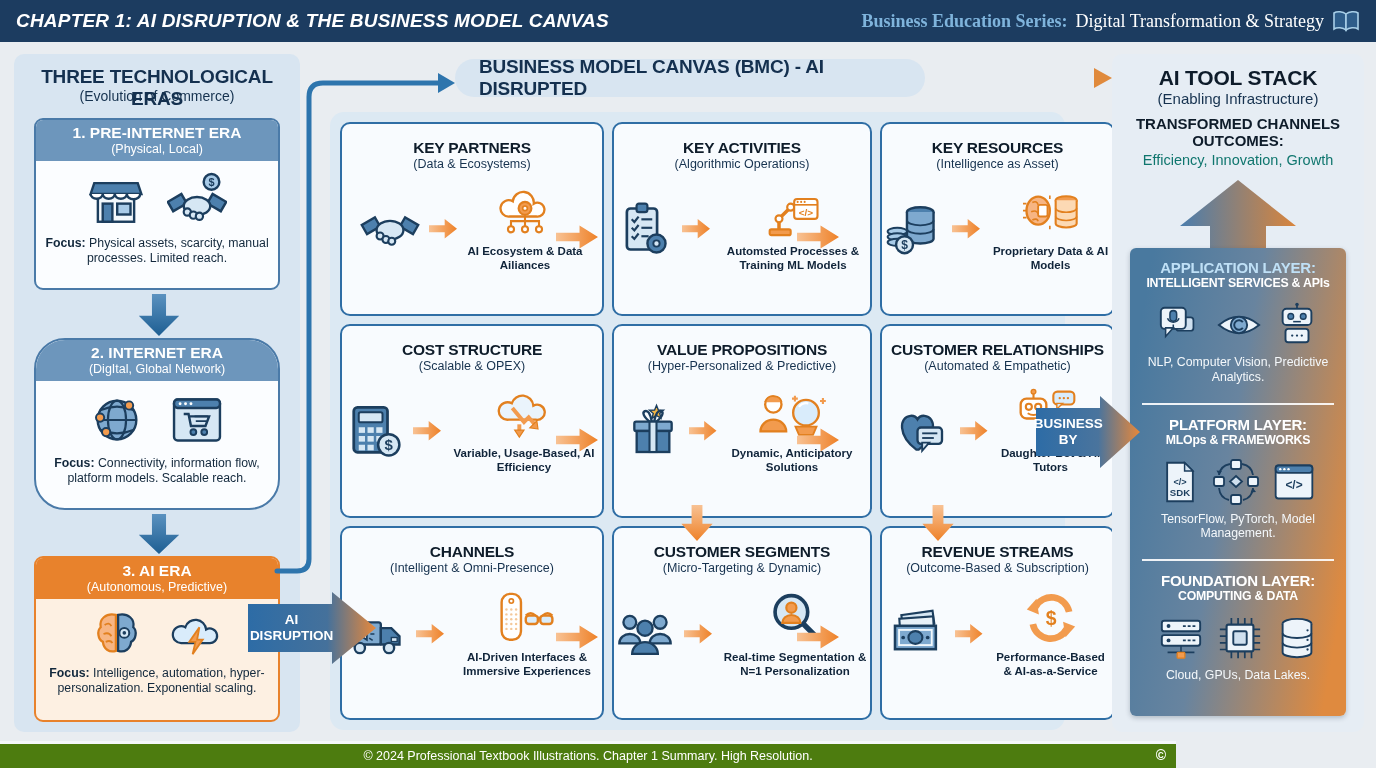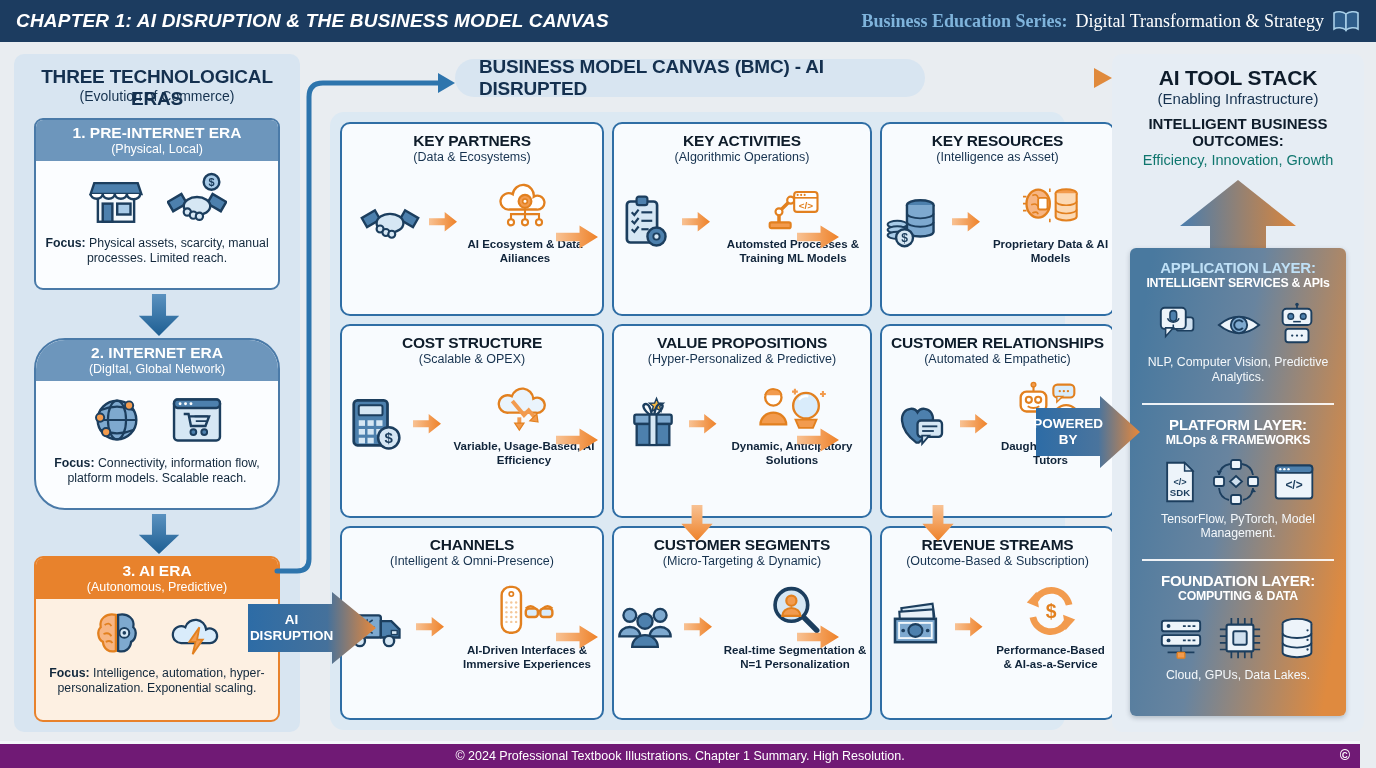--- a/index.html
+++ b/index.html
@@ -6,21 +6,21 @@
   .stage{position:relative;width:1376px;height:768px;background:#e9edf1;font-family:"Liberation Sans",sans-serif;overflow:hidden;}
 
   
   .topbar{position:absolute;left:0;top:0;width:1376px;height:42px;background:#1c3c60;display:flex;align-items:center;padding:0 16px;box-sizing:border-box;z-index:6;}
   .topbar .maintitle{color:#fff;font-weight:bold;font-size:19px;letter-spacing:.2px;font-style:italic;}
   .topbar .right{margin-left:auto;display:flex;align-items:center;gap:8px;font-size:18px;font-family:Liberation Serif, serif;}
   .topbar .series-label{color:#7fb4dc;font-weight:bold;}
   .topbar .series-value{color:#fff;}
 
   
-  .footerbar{position:absolute;left:0;bottom:0;width:1360px;height:24px;background:#701a75;display:flex;align-items:center;justify-content:center;z-index:6;border-top:3px solid #f4f7fa;}
+  .footerbar{position:absolute;left:0;bottom:0;width:1176px;height:24px;background:#4d7c0f;display:flex;align-items:center;justify-content:center;z-index:6;border-top:3px solid #f4f7fa;}
   .footerbar .ftext{color:#fff;font-size:12.5px;}
   .footerbar .csym{position:absolute;right:10px;top:3px;color:#fff;font-size:14px;font-weight:bold;}
 
   
   .lpanel{position:absolute;left:14px;top:54px;width:286px;height:678px;background:#d8e5f1;border-radius:10px;z-index:2;}
   .lp-title{position:absolute;top:12px;left:0;width:100%;text-align:center;font-size:19px;font-weight:bold;color:#14304f;letter-spacing:-.2px;}
   .lp-sub{position:absolute;top:34px;left:0;width:100%;text-align:center;font-size:14px;color:#16324f;}
   .era-card{position:absolute;left:20px;width:246px;border:2px solid #4a7aa8;border-radius:9px;background:#fbfdff;box-sizing:border-box;overflow:hidden;}
   .era-head{background:#6d96bc;color:#fff;text-align:center;padding:4px 0 5px;}
   .era-head .ename{font-size:15.5px;font-weight:bold;}
@@ -37,21 +37,21 @@
   span.harrow{display:inline-block;width:28px;height:22px;flex:0 0 auto;}
   .harrow.bound{position:absolute;width:42px;height:26px;z-index:4;}
   .varrow{position:absolute;background:linear-gradient(180deg,#f8c294,#ee8128);clip-path:polygon(34% 0,66% 0,66% 52%,96% 52%,50% 100%,4% 52%,34% 52%);z-index:4;}
   .varrow.blue{background:linear-gradient(180deg,#5b92c0,#1d5e92);}
 
   
   .bmc-pill{position:absolute;left:455px;top:59px;width:470px;height:38px;background:#d8e5f1;border-radius:19px;display:flex;align-items:center;justify-content:center;z-index:4;}
   .bmc-pill .ptitle{font-size:19px;font-weight:bold;color:#14304f;letter-spacing:-.2px;margin-left:24px;}
   .bmc-box{position:absolute;left:330px;top:112px;width:735px;height:618px;background:#dce9f3;border-radius:14px;z-index:1;}
   .grid{position:absolute;left:10px;top:10px;width:715px;height:598px;display:grid;grid-template-columns:repeat(3,1fr);grid-template-rows:repeat(3,1fr);gap:8px;}
-  .card{border:2px solid #2f6ea5;border-radius:10px;background:#f8fbfe;box-sizing:border-box;text-align:center;padding-top:8px;position:relative;}
+  .card{border:2px solid #2f6ea5;border-radius:10px;background:#f8fbfe;box-sizing:border-box;text-align:center;padding-top:15px;position:relative;}
   .c-title{font-size:15.5px;font-weight:bold;color:#0e1c2a;letter-spacing:-.2px;}
   .c-sub{font-size:12.5px;color:#16324f;}
   .iconrow{display:flex;align-items:center;justify-content:center;gap:8px;margin-top:14px;}
   .rcol{display:flex;flex-direction:column;align-items:center;}
   .cap{font-size:11.5px;font-weight:bold;color:#10243a;line-height:1.2;width:150px;margin-top:4px;}
 
   
   .bigarrow{position:absolute;z-index:5;}
   .bigarrow .lab{position:absolute;left:0;top:0;width:68%;height:100%;display:flex;flex-direction:column;align-items:center;justify-content:center;color:#fff;font-weight:bold;font-size:13.5px;line-height:1.15;}
 
@@ -521,29 +521,29 @@
       <defs>
         <linearGradient id="g-pb" x1="0" y1="0" x2="1" y2="0">
           <stop offset="0" stop-color="#2d6ca6"></stop>
             <stop offset=".6" stop-color="#4a749d"></stop>
             <stop offset="1" stop-color="#e8883a"></stop>
         </linearGradient>
       </defs>
       <polygon points="0,12 64,12 64,0 104,36 64,72 64,60 0,60" fill="url(#g-pb)"></polygon>
     </svg>
     <div class="lab" style="width:62%;">
-      <span>POWERED</span>
+      <span>BUSINESS</span>
       <span>BY</span>
     </div>
   </div>
 
   <div class="rpanel">
     <div class="rp-title">AI TOOL STACK</div>
     <div class="rp-sub">(Enabling Infrastructure)</div>
-    <div class="rp-out-title">INTELLIGENT BUSINESS OUTCOMES:</div>
+    <div class="rp-out-title">TRANSFORMED CHANNELS OUTCOMES:</div>
     <div class="rp-out">Efficiency, Innovation, Growth</div>
 
     <svg class="uparrow" width="120" height="74" viewBox="0 0 120 74">
       <defs>
         <linearGradient id="g-up" x1="0" y1="0" x2="1" y2="0">
           <stop offset="0" stop-color="#4a7dad"></stop>
             <stop offset="1" stop-color="#d9853c"></stop>
         </linearGradient>
       </defs>
       <polygon points="60,0 118,46 88,46 88,74 32,74 32,46 2,46" fill="url(#g-up)"></polygon>

